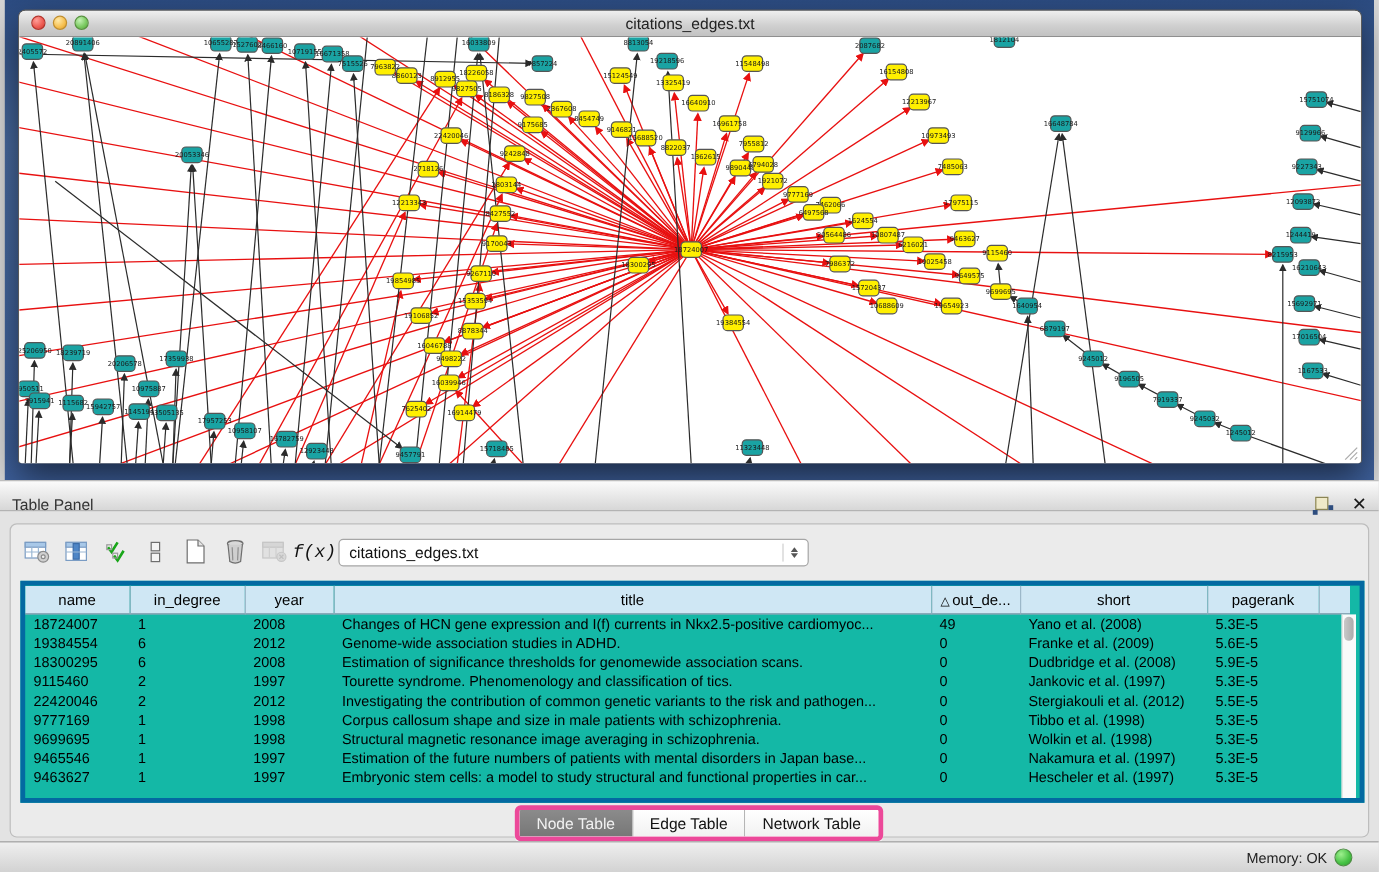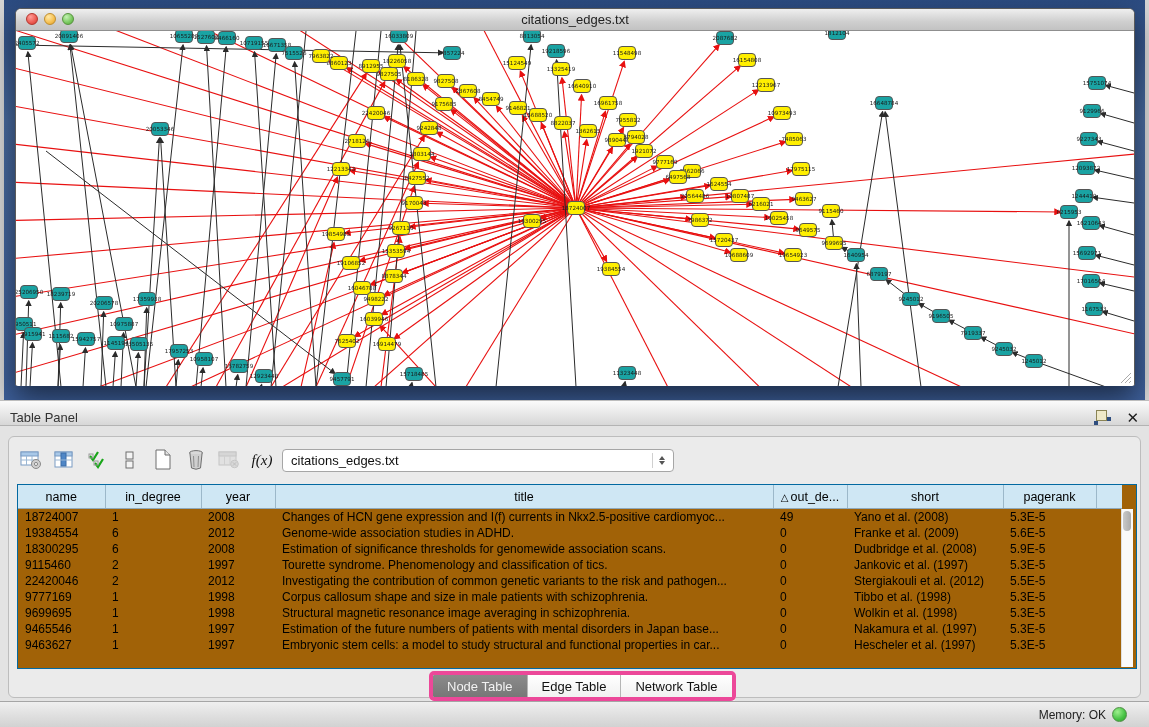--- a/index.html
+++ b/index.html
@@ -22,42 +22,42 @@
   #tl-min{left:28px;background:radial-gradient(circle at 35% 30%,#ffe9a8,#f6bf4f 60%,#d89c2b);border:1px solid #c08e2e;}
   #tl-zoom{left:46px;background:radial-gradient(circle at 35% 30%,#c4f2b4,#78c85e 60%,#56a63c);border:1px solid #58933f;}
   #canvas{position:relative;width:1118px;height:355px;background:#fff;overflow:hidden;
     border-radius:0 0 2px 2px;}
   #gsvg{position:absolute;left:0;top:0;}
   #grip{position:absolute;right:2px;bottom:2px;}
   
   #tablepanel{position:absolute;left:0;top:400px;width:1149px;height:301px;background:#e3e3e3;}
   #tp-header{height:26px;background:linear-gradient(#fbfbfb,#d7d7d7);
     border-top:1px solid #bdbdbd;border-bottom:1px solid #b3b3b3;
-    display:flex;align-items:flex-end;font-size:13px;color:#333;padding:0 10px;box-sizing:border-box;}
+    display:flex;align-items:flex-start;font-size:13px;color:#333;padding:12px 10px;box-sizing:border-box;}
   #tp-header .spacer{flex:1;}
   #tp-float{width:18px;height:16px;position:relative;margin-right:14px;cursor:pointer;}
   #tp-float .sq1{position:absolute;left:2px;top:1px;width:9px;height:9px;border:1px solid #8a8455;background:#efe9c8;}
   #tp-float .sq2{position:absolute;left:0;bottom:0;width:4px;height:4px;background:#2e4d7e;}
   #tp-float .sq3{position:absolute;right:1px;top:8px;width:4px;height:4px;background:#2e4d7e;}
   #tp-close{font-size:15px;font-weight:bold;color:#1a1a1a;cursor:pointer;line-height:1;}
   #tp-box{position:absolute;left:8px;top:36px;width:1133px;height:262px;background:#ebebeb;
     border:1px solid #bdbdbd;border-radius:6px;box-sizing:border-box;}
   #toolbar{position:absolute;left:10px;top:10px;height:26px;display:flex;align-items:center;gap:9px;}
   .tbtn{width:24px;height:24px;display:flex;align-items:center;justify-content:center;cursor:pointer;}
   .tbtn.disabled{opacity:.45;cursor:default;}
-  #fx{font-family:Liberation Serif, serif;font-style:italic;font-size:15px;color:#111;}
+  #fx{font-family:Liberation Mono, monospace;font-style:italic;font-size:15px;color:#111;}
   #net-select{position:absolute;left:273px;top:12px;width:392px;height:23px;background:#fff;
     border:1px solid #a6a6a6;border-radius:4px;display:flex;align-items:center;
     font-size:13px;color:#111;padding:0 8px;box-sizing:border-box;cursor:pointer;}
   #net-select .val{flex:1;}
   #net-select .stepper{display:flex;flex-direction:column;align-items:center;gap:1px;padding-left:6px;border-left:1px solid #d0d0d0;height:15px;justify-content:center;}
   .tri-up{width:0;height:0;border-left:3.5px solid transparent;border-right:3.5px solid transparent;border-bottom:4px solid #555;}
   .tri-dn{width:0;height:0;border-left:3.5px solid transparent;border-right:3.5px solid transparent;border-top:4px solid #555;}
-  #tablewrap{position:absolute;left:8px;top:47px;width:1120px;height:185px;background:#a16207;
-    border:1px solid #0369a1;box-sizing:border-box;overflow:hidden;}
+  #tablewrap{position:absolute;left:8px;top:47px;width:1120px;height:185px;background:#14b8a6;
+    border:4px solid #0369a1;box-sizing:border-box;overflow:hidden;}
   table{border-collapse:collapse;table-layout:fixed;font-size:12px;color:#000;width:1104px;}
   th{background:#cfe7f4;border-right:1px solid #9cb8c9;border-bottom:1px solid #8fa9ba;
      font-weight:normal;font-size:12.5px;height:21px;text-align:center;overflow:hidden;white-space:nowrap;}
   td{height:16px;padding:0 0 0 7px;overflow:hidden;white-space:nowrap;text-overflow:ellipsis;}
   .sort-glyph{font-size:10px;margin-right:2px;}
   #vscroll{position:absolute;right:3px;top:24px;width:11px;height:158px;background:#fafafa;border-left:1px solid #e0e0e0;}
   #vthumb{position:absolute;left:1px;top:2px;width:8px;height:20px;background:linear-gradient(90deg,#c9c9c9,#ababab);border-radius:4px;}
   
   #tabs{position:absolute;left:420px;top:234px;height:22px;display:flex;
     border:4px solid #ec4899;border-radius:5px;overflow:hidden;background:#fff;

